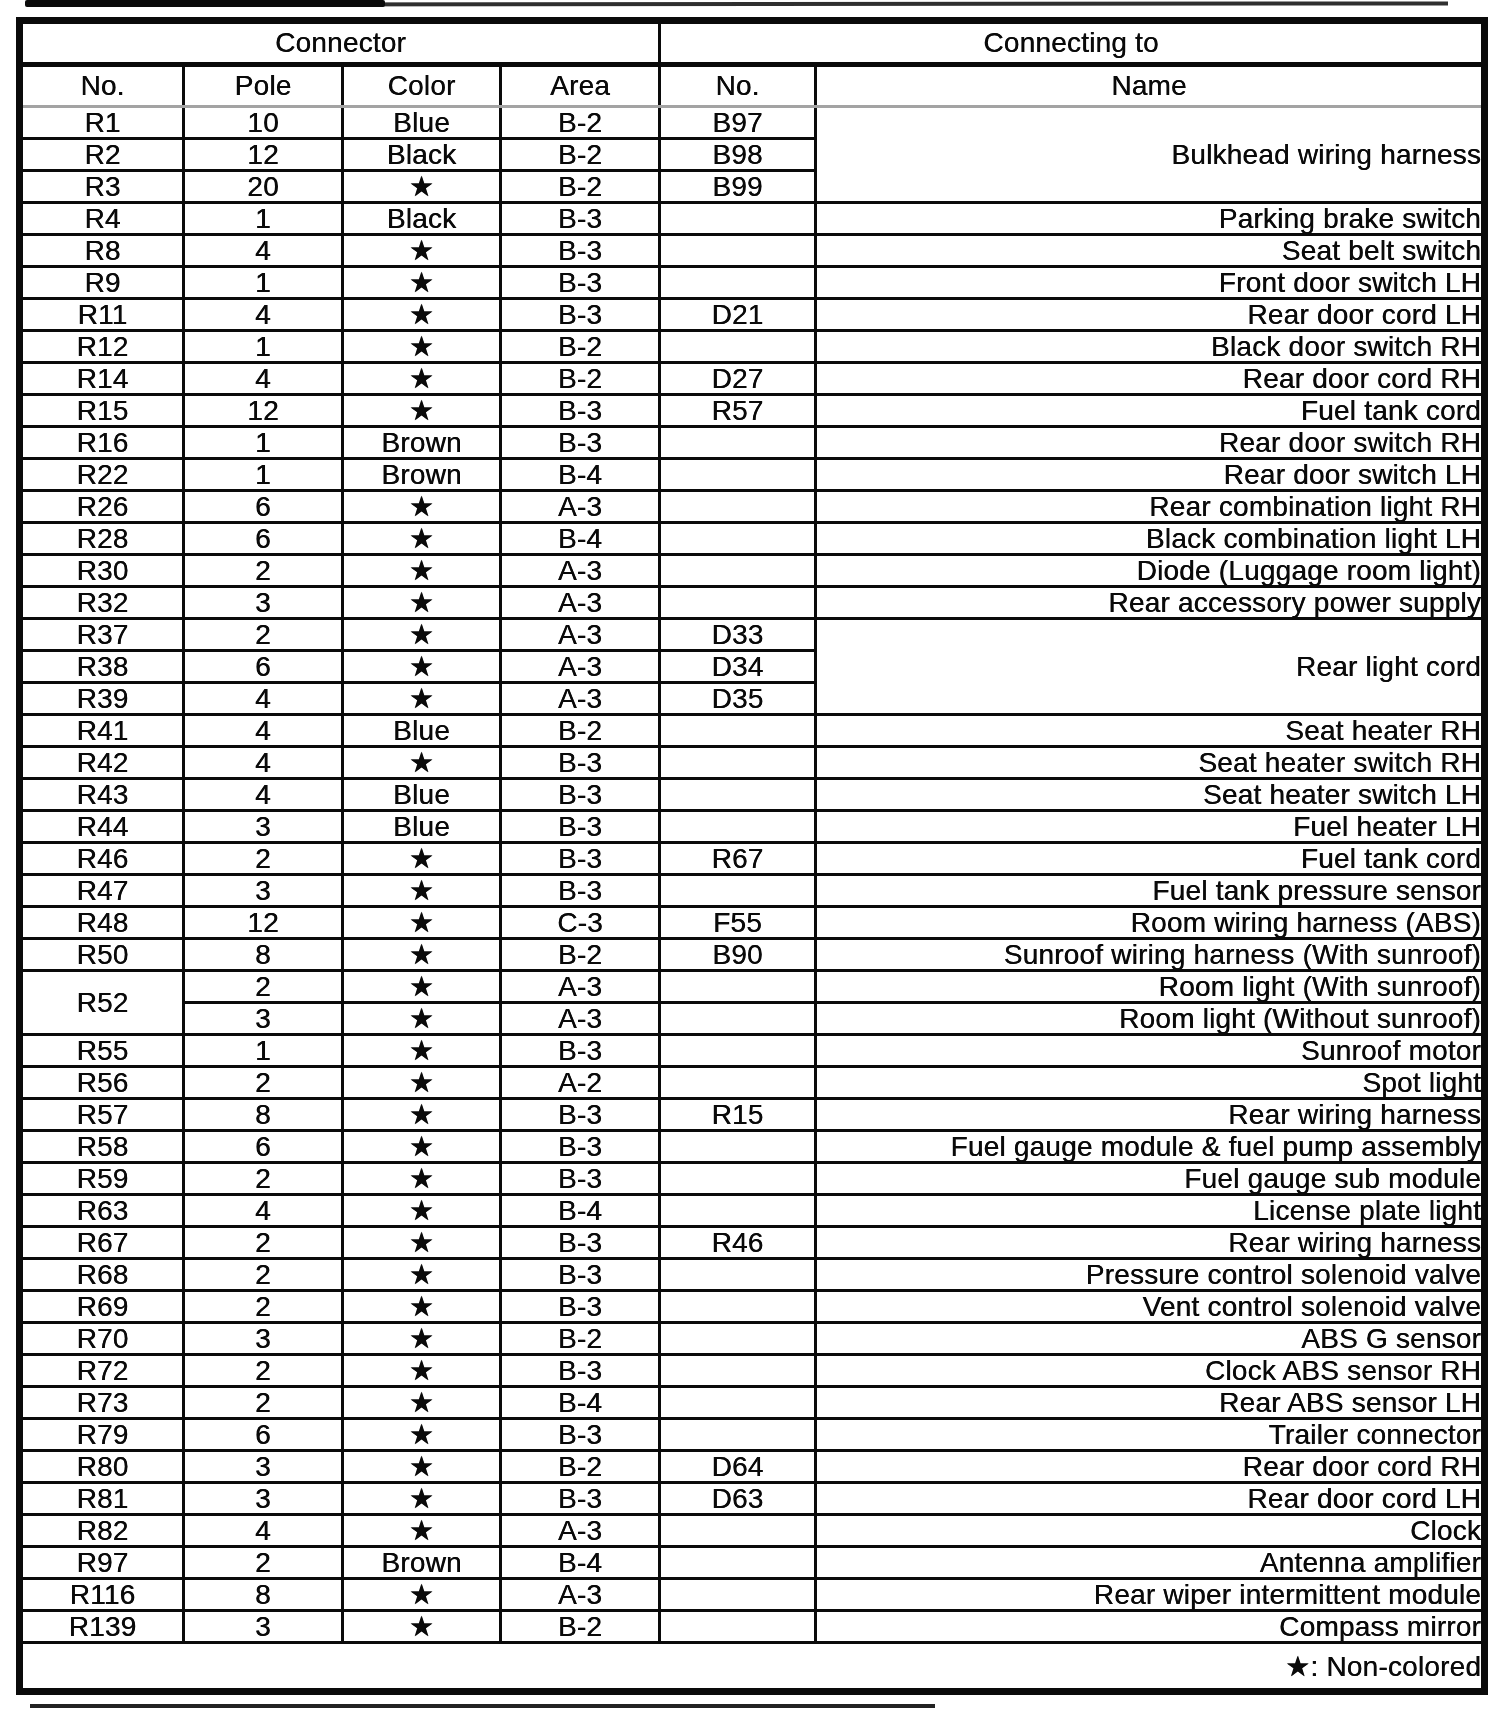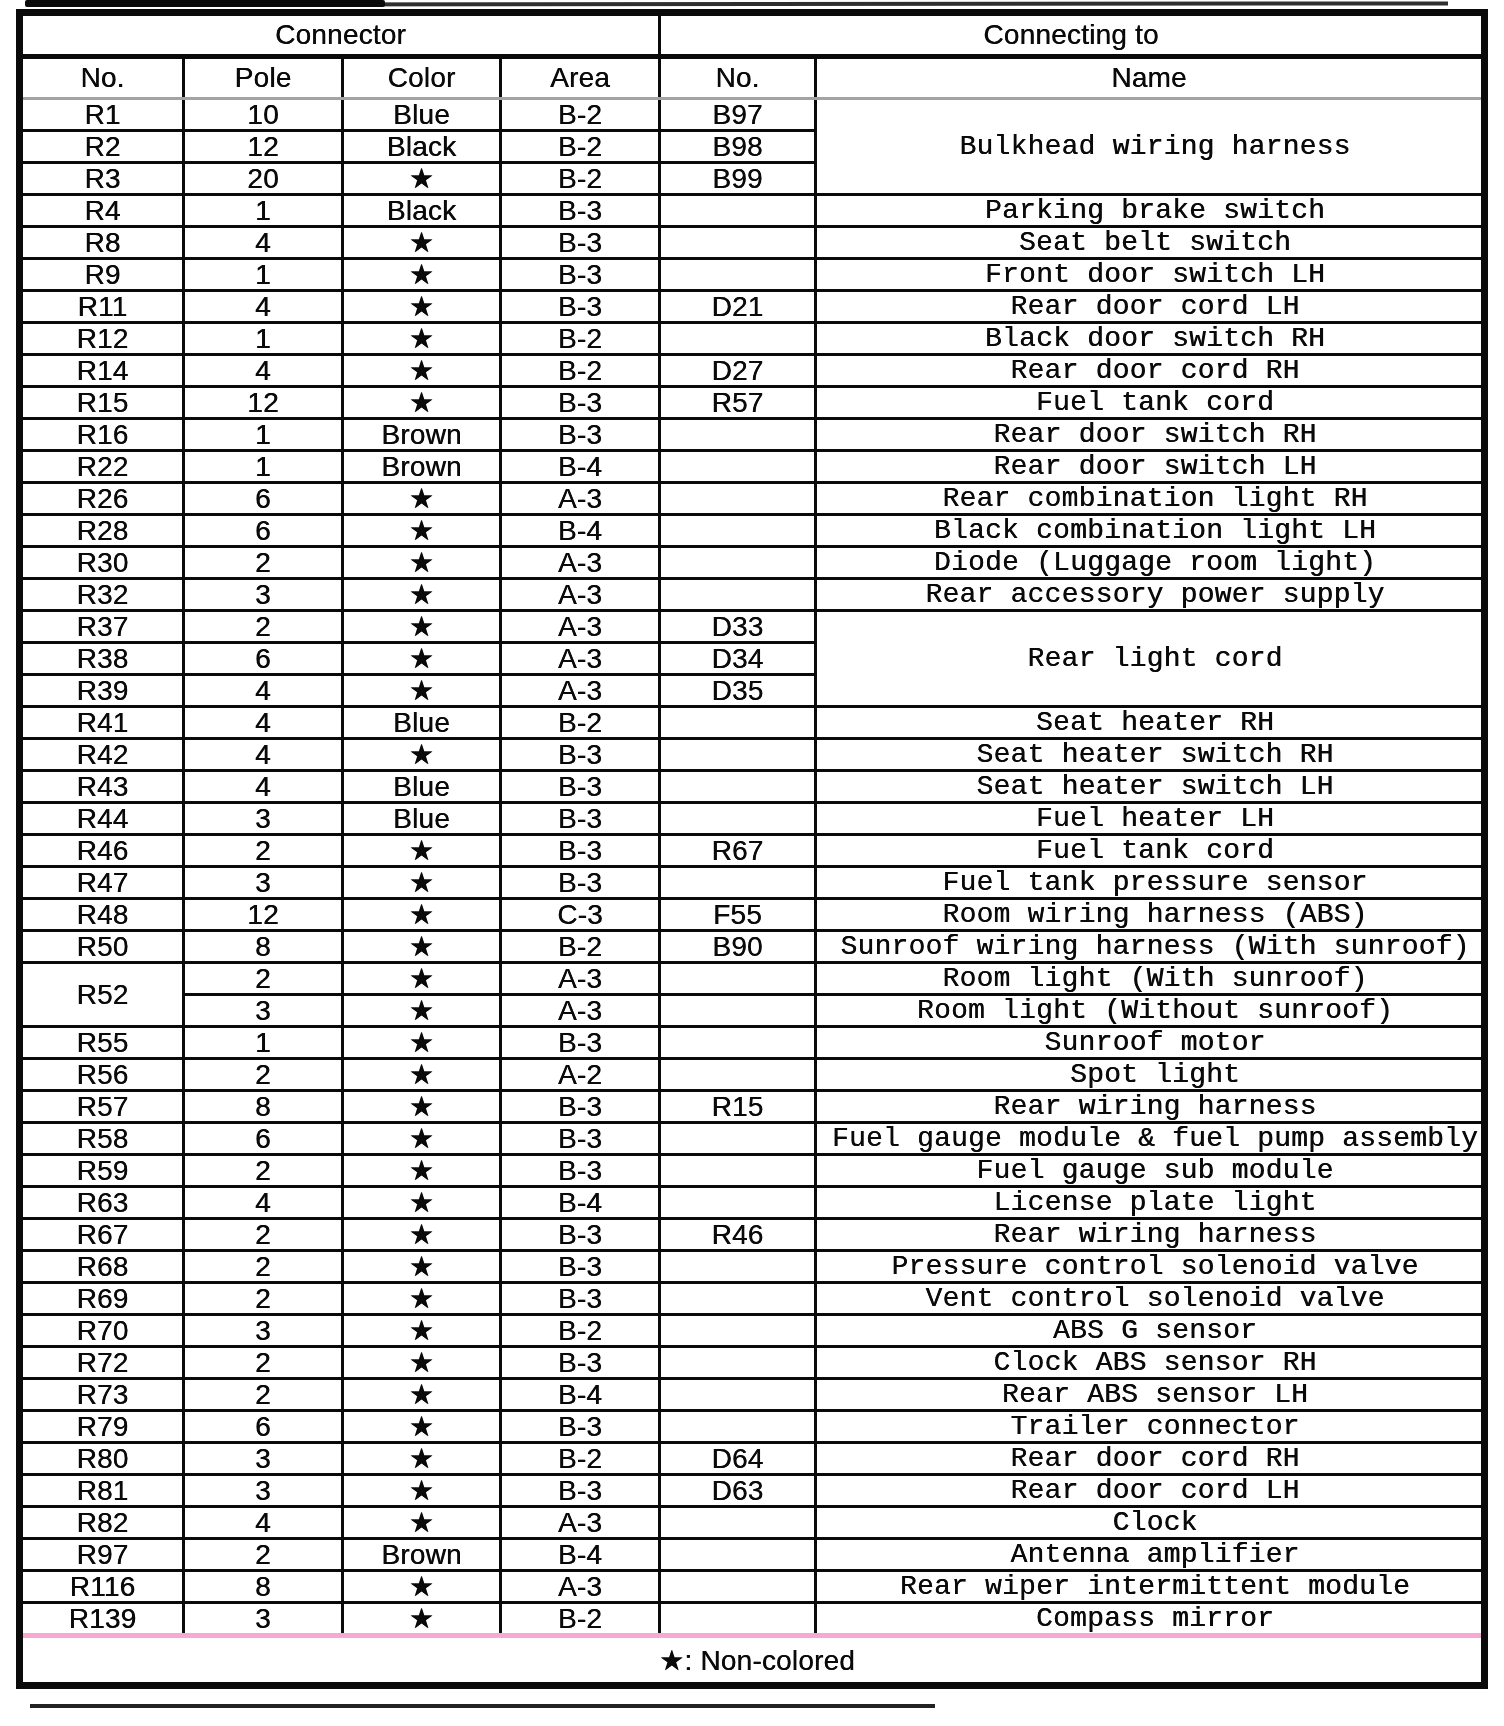--- a/index.html
+++ b/index.html
@@ -34,21 +34,21 @@
   }
   .artifact-bottom {
     position: absolute;
     left: 30px; top: 1704px;
     width: 905px; height: 4px;
     background: #0a0a0a;
     opacity: .9;
   }
   table.conn {
     position: absolute;
-    left: 16px; top: 9px;
+    left: 16px; top: 17px;
     width: 1472px;
     border-collapse: collapse;
     table-layout: fixed;
     border: 7px solid #0a0a0a;
   }
   .conn th, .conn td {
     border: 3px solid #0a0a0a;
     font-size: 28px;
     font-weight: normal;
     color: #0a0a0a;
@@ -66,29 +66,28 @@
   }
   .conn thead tr.cols-row th {
     height: 38px;
     border-bottom: 3px solid #a3a3a3;
   }
   .conn tbody td {
     height: 29px;
     line-height: 29px;
   }
   .conn td.c5 {
-    text-align: center;
+    text-align: right;
     padding-left: 12px;
-    font-family: Liberation Mono, monospace;
   }
   .conn tfoot td {
     height: 44px;
-    text-align: center;
+    text-align: right;
     padding-left: 10px;
-    border-top: 5px solid #f9a8d4;
+    border-top: 1px solid #f9a8d4;
   }
 </style>
 </head>
 <body>
 
 <div class="page">
   <div class="artifact-top"></div>
   <div class="artifact-top-smudge"></div>
 
   <table class="conn">

